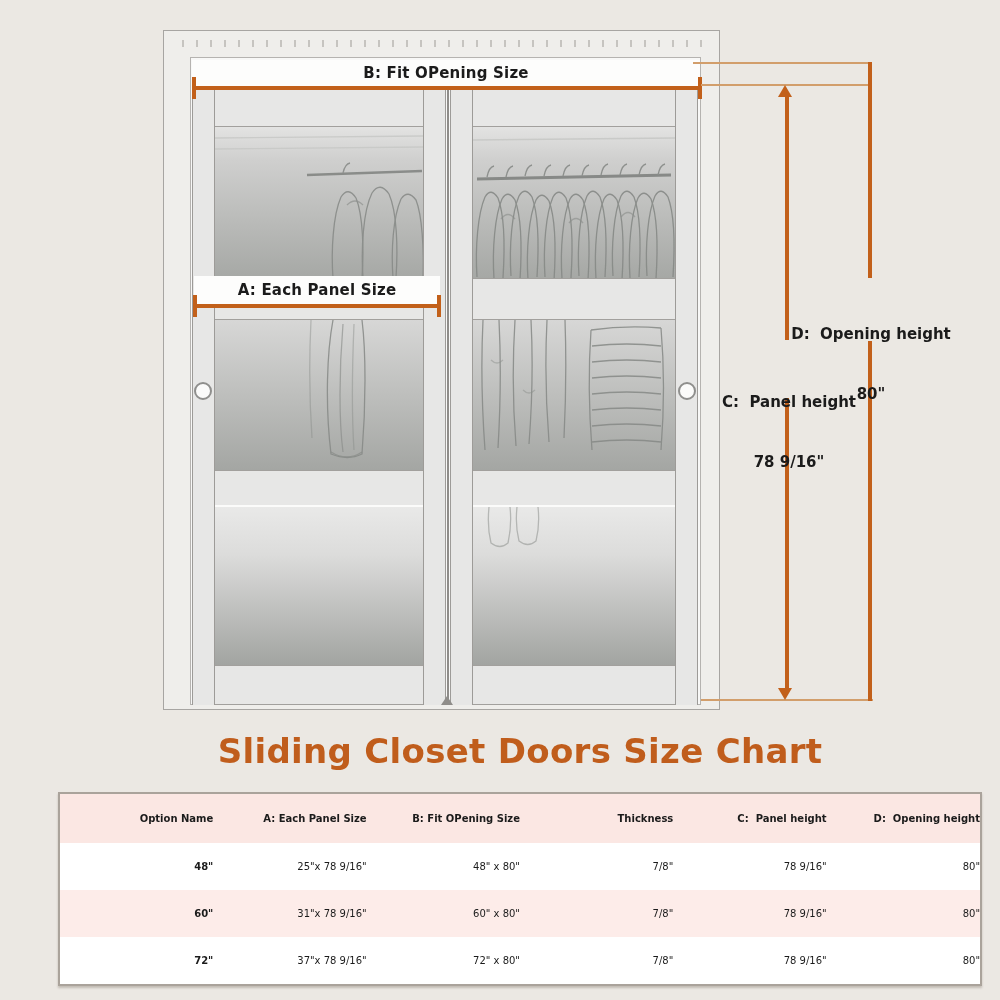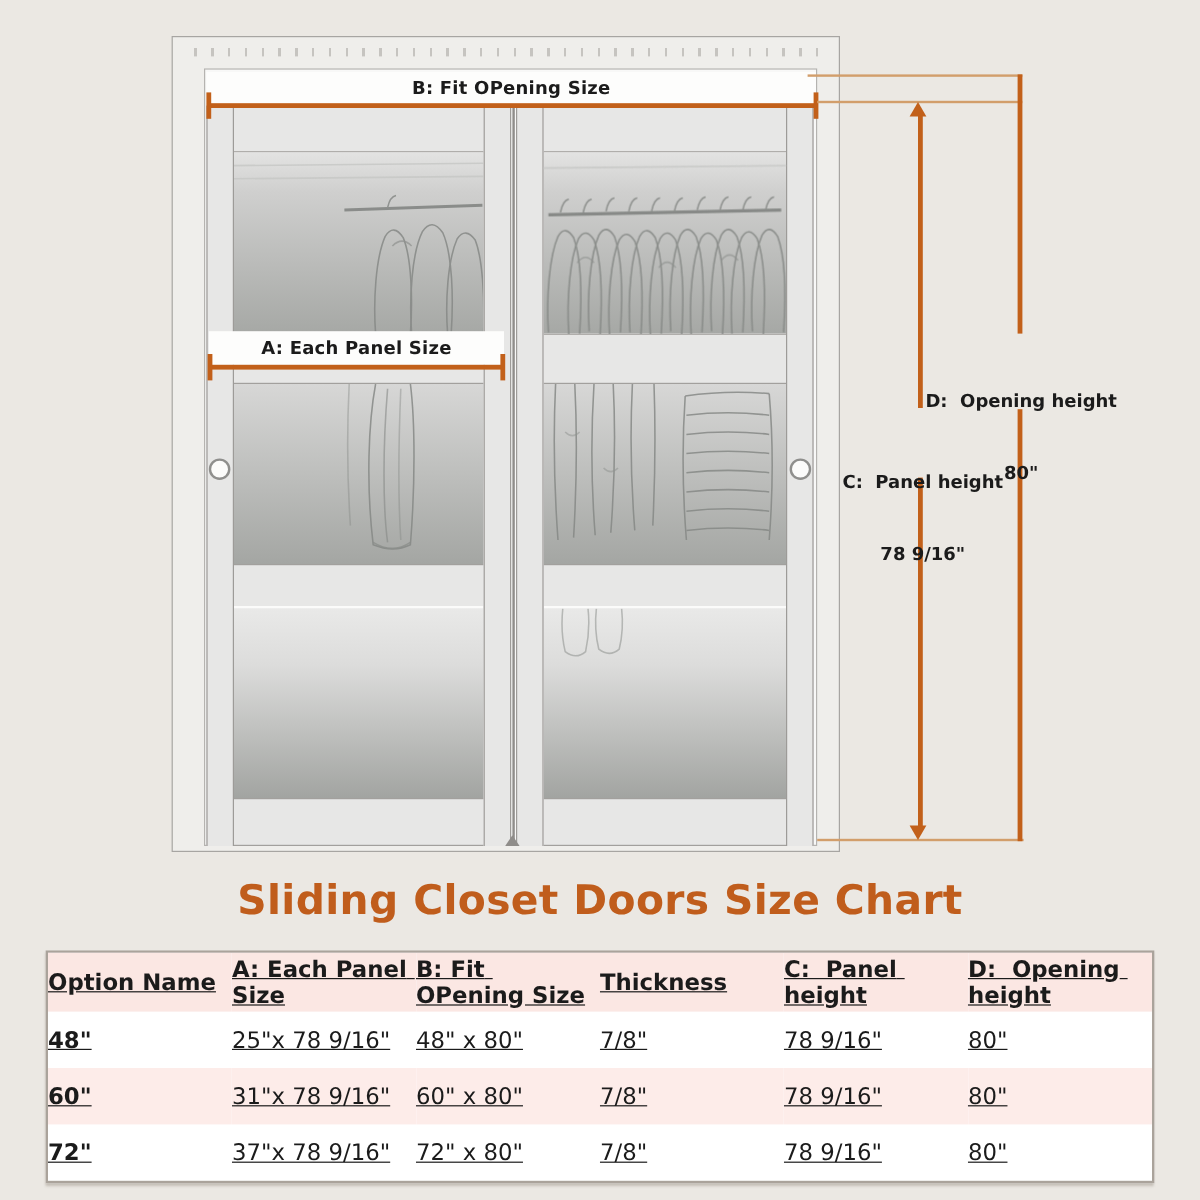--- a/index.html
+++ b/index.html
@@ -3,21 +3,21 @@
 <meta charset="utf-8">
 <style>
   * { margin:0; padding:0; box-sizing:border-box; }
   html,body { width:1000px; height:1000px; }
   body {
     position:relative; overflow:hidden;
     background:#ebe8e3;
     font-family:"DejaVu Sans","Liberation Sans",sans-serif;
     color:#1b1b1b;
   }
-  .abs { position:absolute; }
+  .abs { position:absolute;margin-left:20px; }
 
   
   .wall {
     left:143px; top:30px; width:557px; height:680px;
     background:#efeeeb; border:1px solid #a7a5a2;
   }
   .hatch {
     left:150px; top:40px; width:543px; height:7px;
     background:repeating-linear-gradient(90deg, rgba(0,0,0,0) 0 12px, #c6c4c0 12px 14px);
   }
@@ -84,21 +84,21 @@
   }
 
   
   .size-card {
     left:38px; top:792px; width:924px; height:194px;
     background:#ffffff; border:2px solid #aaa39b;
     box-shadow:0 2px 2px rgba(120,110,95,.35);
   }
   table.size-table { width:100%; height:100%; border-collapse:collapse; table-layout:fixed; }
   .size-table th, .size-table td {
-    text-align:left; vertical-align:middle; font-size:19px; white-space:pre-wrap;text-decoration:underline;
+    text-align:right; vertical-align:middle; font-size:10px; white-space:pre-wrap;
   }
   .size-table thead tr { height:49px; background:#fbe7e3; }
   .size-table th { font-weight:bold; }
   .size-table tbody tr { height:47px; }
   .size-table tbody tr:nth-child(2) { background:#fdece9; }
   .size-table td:first-child { font-weight:bold; }
 </style>
 </head>
 <body>
 

